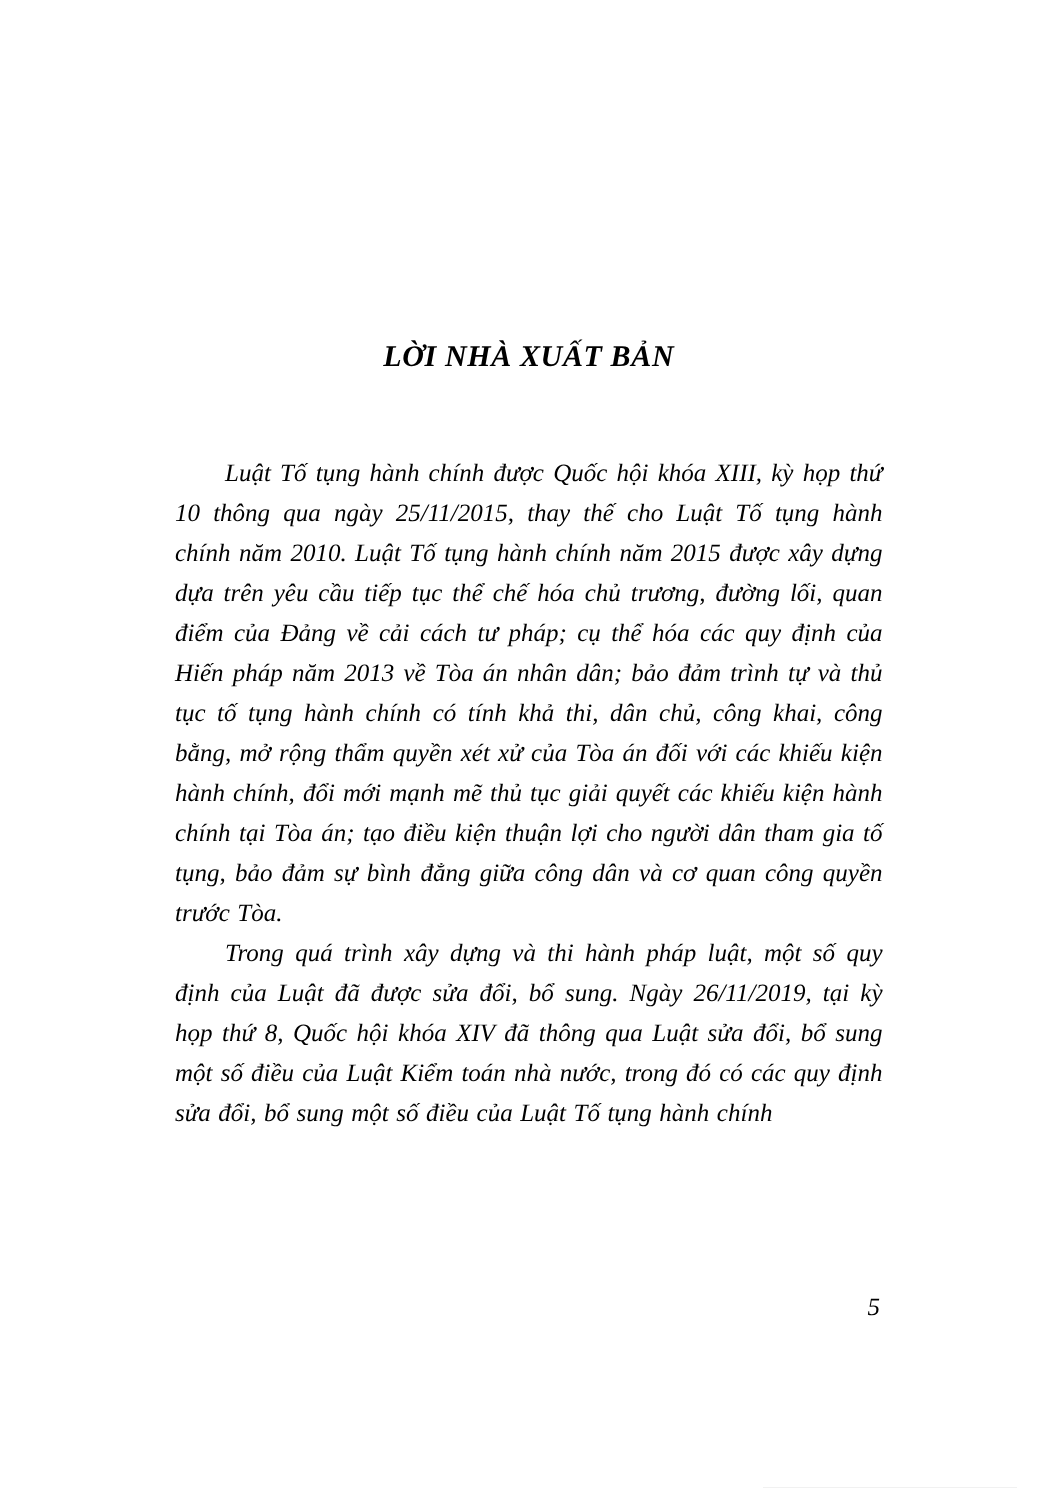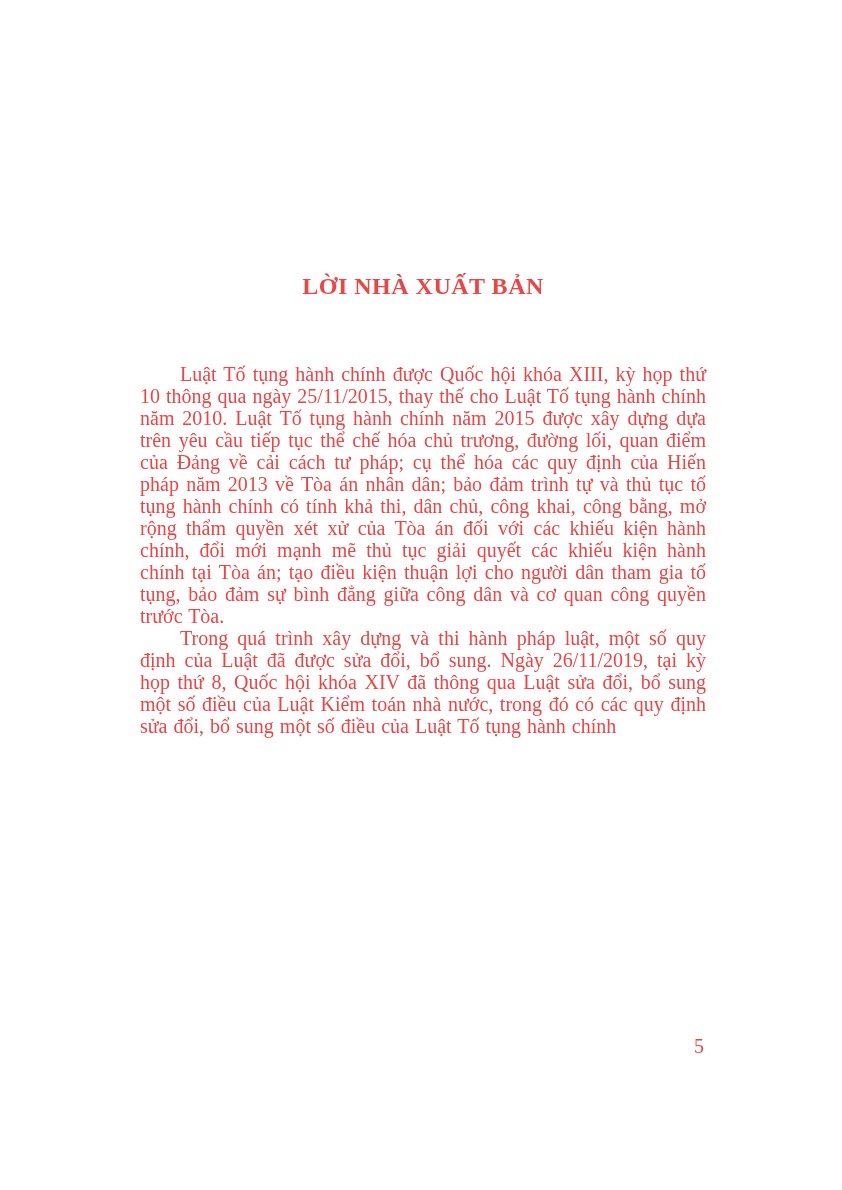--- a/index.html
+++ b/index.html
@@ -7,41 +7,42 @@
     padding: 0;
     background: #e8e8e8;
   }
   .page {
     position: relative;
     width: 842px;
     height: 1190px;
     margin: 0 auto;
     background: #ffffff;
     font-family: "Liberation Serif", "DejaVu Serif", serif;
-    color: #ef4444;
+    color: #000000;
     overflow: hidden;
+    font-style: italic;
   }
   .content {
     position: absolute;
     left: 140px;
     top: 272px;
     width: 566px;
   }
   .title {
     margin: 0 0 62px 0;
     text-align: center;
     font-size: 24px;
     font-weight: bold;
     letter-spacing: 0.5px;
     line-height: 1.2;
   }
   .body-para {
     margin: 0;
     font-size: 20px;
-    line-height: 22px;
+    line-height: 32px;
     text-align: justify;
     text-indent: 40px;
     word-spacing: 1px;
   }
   .page-number {
     position: absolute;
     right: 138px;
     top: 1036px;
     font-size: 20px;
     line-height: 1;

